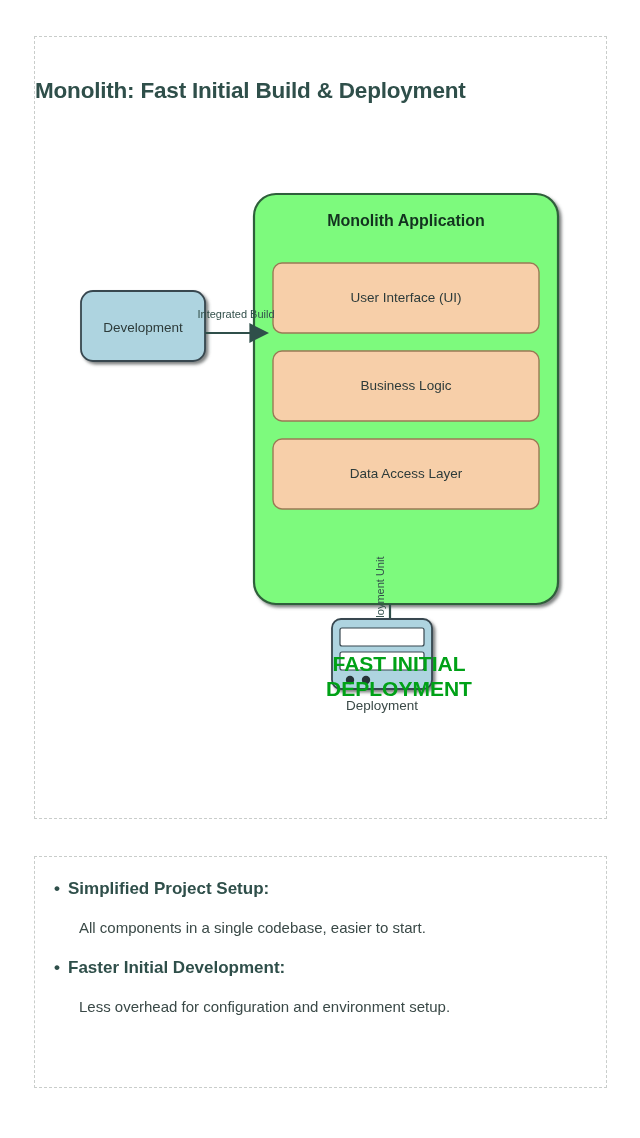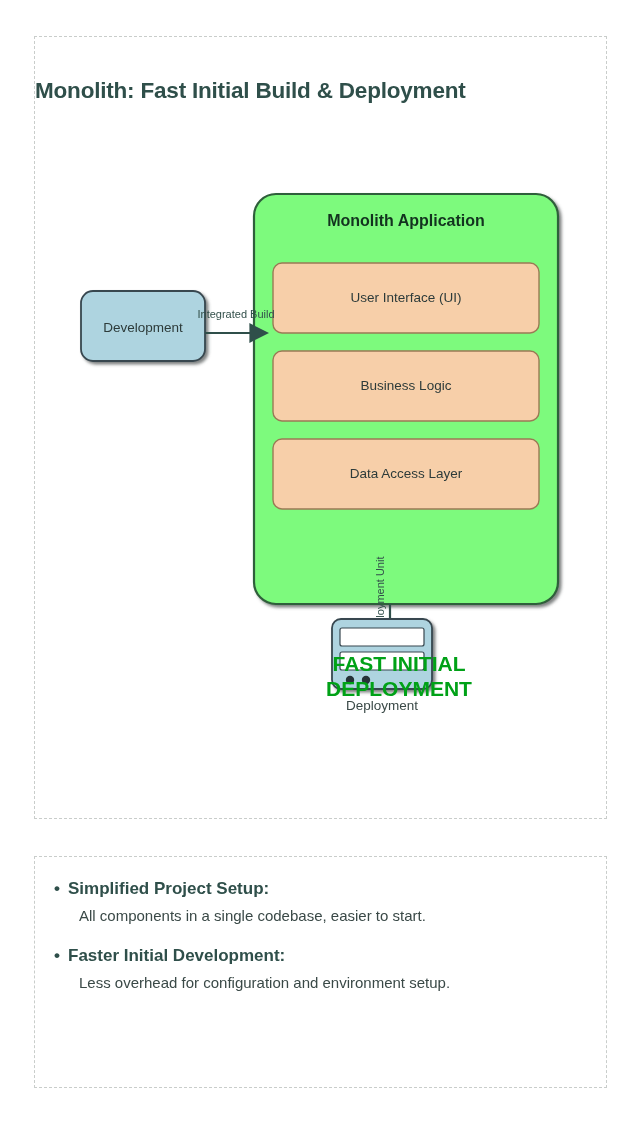--- a/index.html
+++ b/index.html
@@ -107,21 +107,21 @@
   }
   .benefit-bullet {
     display: inline-block;
     width: 14px;
   }
   .benefit-desc {
     font-size: 15px;
     color: #3a4947;
     padding-left: 25px;
     line-height: 1.5;
-    margin-top: 4px;
+    margin-top: 16px;
   }
 </style>
 </head>
 <body>
 
 <div class="panel" id="diagram-panel">
 
   <div id="page-title">Monolith: Fast Initial Build &amp; Deployment</div>
 
   <svg id="diagram-svg" viewBox="0 0 573 783">

